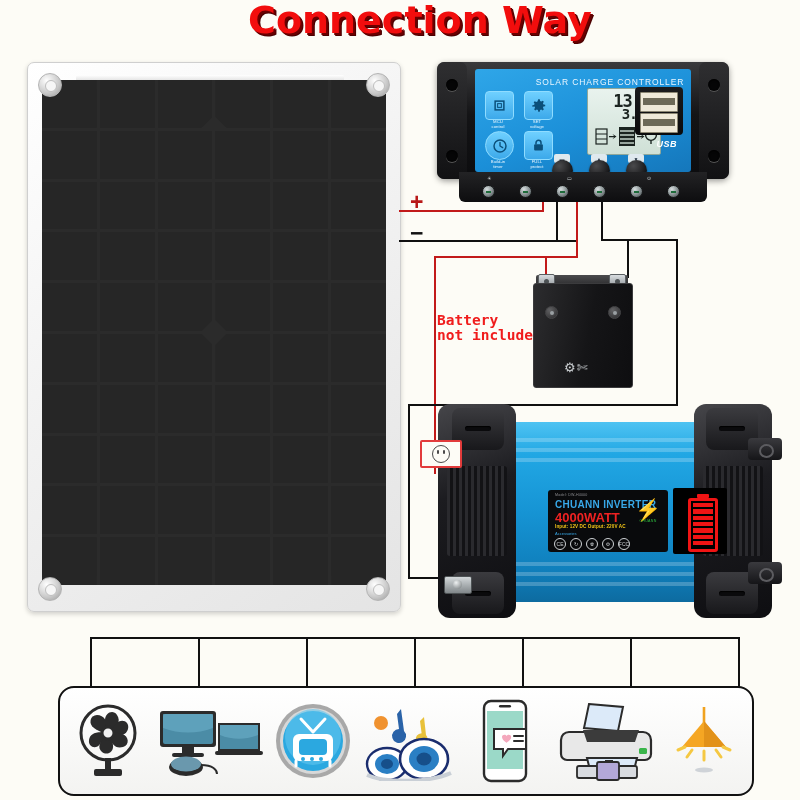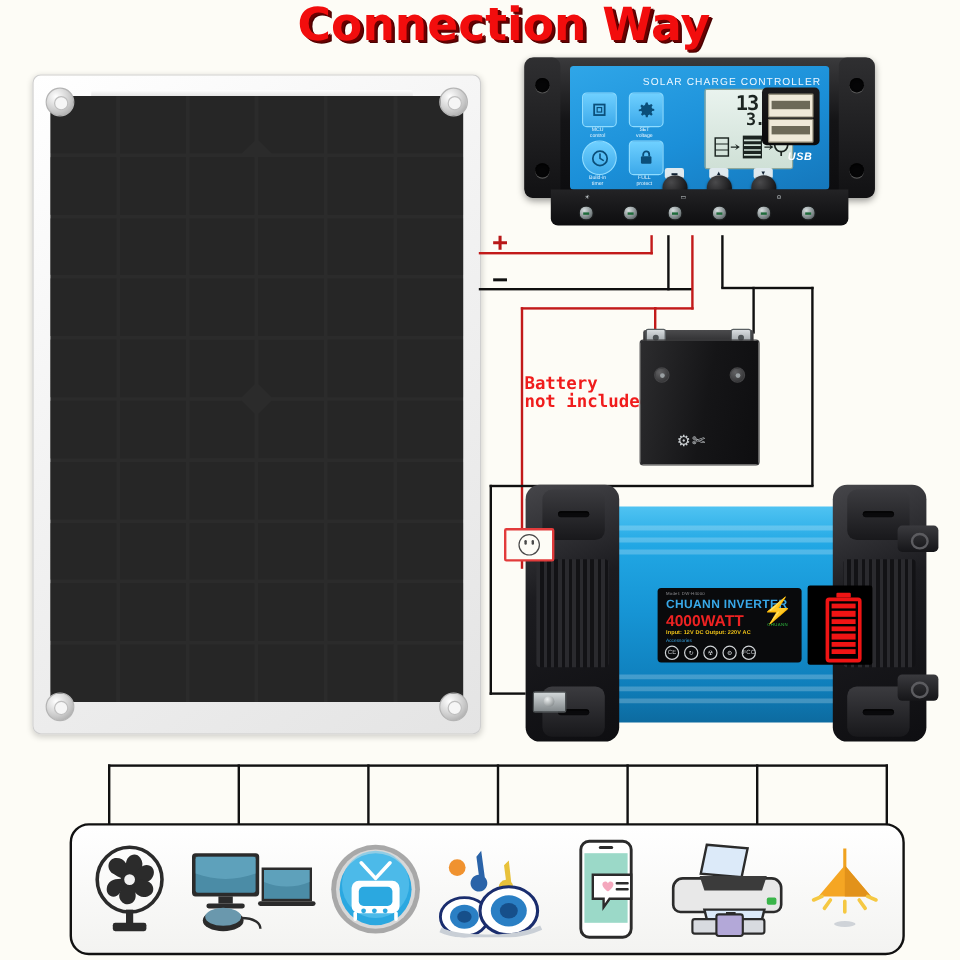--- a/index.html
+++ b/index.html
@@ -62,21 +62,21 @@
   .cell.tr{clip-path:polygon(0 0,calc(100% - 9px) 0,100% 9px,100% 100%,0 100%);}
   .cell.bl{clip-path:polygon(0 0,100% 0,100% 100%,9px 100%,0 calc(100% - 9px));}
   .cell.br{clip-path:polygon(0 0,100% 0,100% calc(100% - 9px),calc(100% - 9px) 100%,0 100%);}
   .cell.mid-tl{clip-path:polygon(11px 0,100% 0,100% 100%,0 100%,0 11px);}
   .cell.mid-tr{clip-path:polygon(0 0,calc(100% - 11px) 0,100% 11px,100% 100%,0 100%);}
   .cell.mid-bl{clip-path:polygon(0 0,100% 0,100% 100%,11px 100%,0 calc(100% - 11px));}
   .cell.mid-br{clip-path:polygon(0 0,100% 0,100% calc(100% - 11px),calc(100% - 11px) 100%,0 100%);}
 
   
   #controller{
-    position:absolute;left:437px;top:48px;width:292px;height:140px;
+    position:absolute;left:437px;top:62px;width:292px;height:140px;
   }
   #ctrl-body{
     position:absolute;left:0;top:0;width:292px;height:117px;
     background:linear-gradient(#3a3a3c,#141416 45%,#0c0c0e);
     border-radius:8px;
     box-shadow:0 2px 6px rgba(0,0,0,.4);
   }
   #ctrl-face{
     position:absolute;left:38px;top:7px;width:216px;height:103px;
     background:linear-gradient(160deg,#2fa6e8 0%,#1b8fd8 55%,#1577bb 100%);

